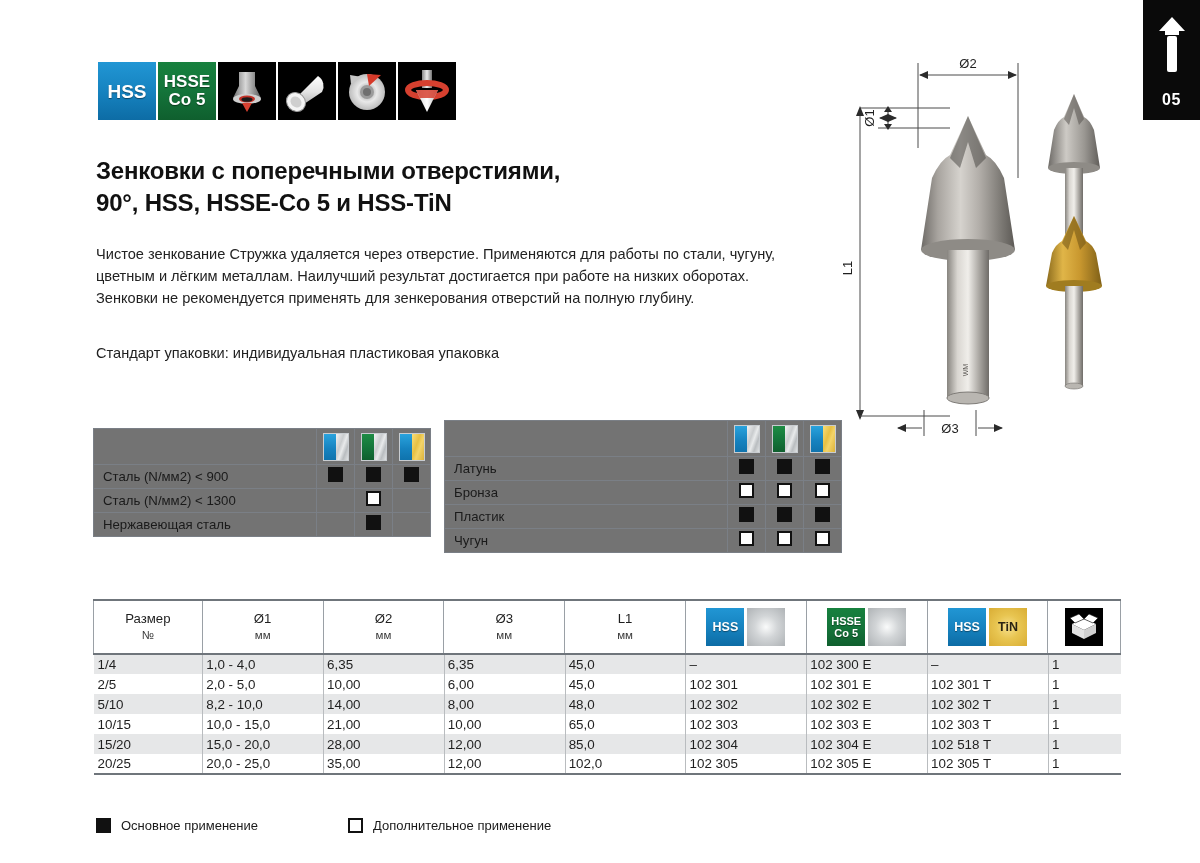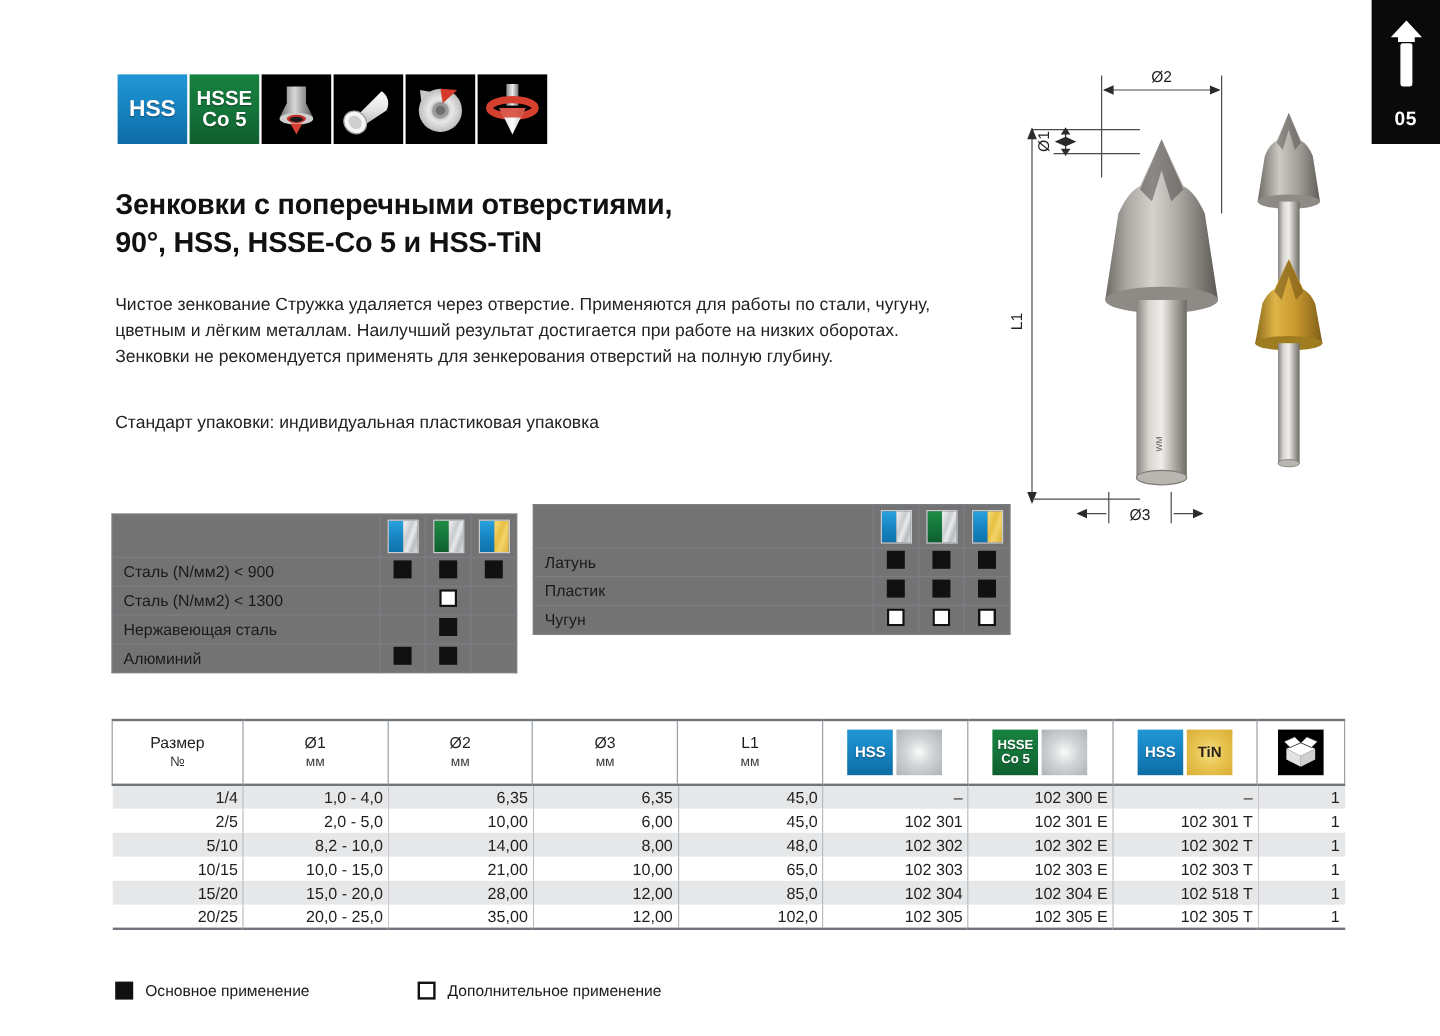--- a/index.html
+++ b/index.html
@@ -164,21 +164,21 @@
     height: 54px;
     text-align: center;
     vertical-align: middle;
     background: #ffffff;
     font-size: 13.2px;
     line-height: 1.35;
   }
   .prod-table thead td .unit { font-size: 11.5px; color: #3a3a3a; }
   .prod-table tbody td {
     height: 20px;
-    text-align: right;
+    text-align: left;
     vertical-align: middle;
     border: 0;
     padding: 1px 4px;
     white-space: nowrap;
   }
   .prod-table tbody tr:nth-child(odd) td { background: #e6e7e8; }
   .prod-table tbody tr:nth-child(even) td { background: #ffffff; }
   .prod-table tbody tr:first-child td { border-top: 2px solid #6f757b; }
   .prod-table tbody tr:last-child td { border-bottom: 2px solid #6f757b; }
   .prod-table tbody td.sep { box-shadow: inset 1px 0 0 #b9bcbf; }
@@ -438,42 +438,42 @@
         <td class="mark"></td>
         <td class="mark"><i class="box-open"></i></td>
         <td class="mark"></td>
       </tr>
       <tr>
         <td class="name">Нержавеющая сталь</td>
         <td class="mark"></td>
         <td class="mark"><i class="box-full"></i></td>
         <td class="mark"></td>
       </tr>
-      <tr>
-        <td class="name">Алюминий</td>
-        <td class="mark"><i class="box-full"></i></td>
-        <td class="mark"><i class="box-full"></i></td>
-        <td class="mark"></td>
-      </tr>
     </tbody>
 </table>
 
 <table class="mat-table right">
   <tbody>
       <tr class="head">
         <td></td>
         <td class="swatch-cell"><span class="swatch"><i class="sw-blue"></i><i class="sw-silver"></i></span></td>
         <td class="swatch-cell"><span class="swatch"><i class="sw-green"></i><i class="sw-silver"></i></span></td>
         <td class="swatch-cell"><span class="swatch"><i class="sw-blue"></i><i class="sw-gold"></i></span></td>
       </tr>
       <tr>
         <td class="name">Латунь</td>
         <td class="mark"><i class="box-full"></i></td>
         <td class="mark"><i class="box-full"></i></td>
         <td class="mark"><i class="box-full"></i></td>
+      </tr>
+      <tr>
+        <td class="name">Бронза</td>
+        <td class="mark"><i class="box-open"></i></td>
+        <td class="mark"><i class="box-open"></i></td>
+        <td class="mark"><i class="box-open"></i></td>
       </tr>
       <tr>
         <td class="name">Пластик</td>
         <td class="mark"><i class="box-full"></i></td>
         <td class="mark"><i class="box-full"></i></td>
         <td class="mark"><i class="box-full"></i></td>
       </tr>
       <tr>
         <td class="name">Чугун</td>
         <td class="mark"><i class="box-open"></i></td>

